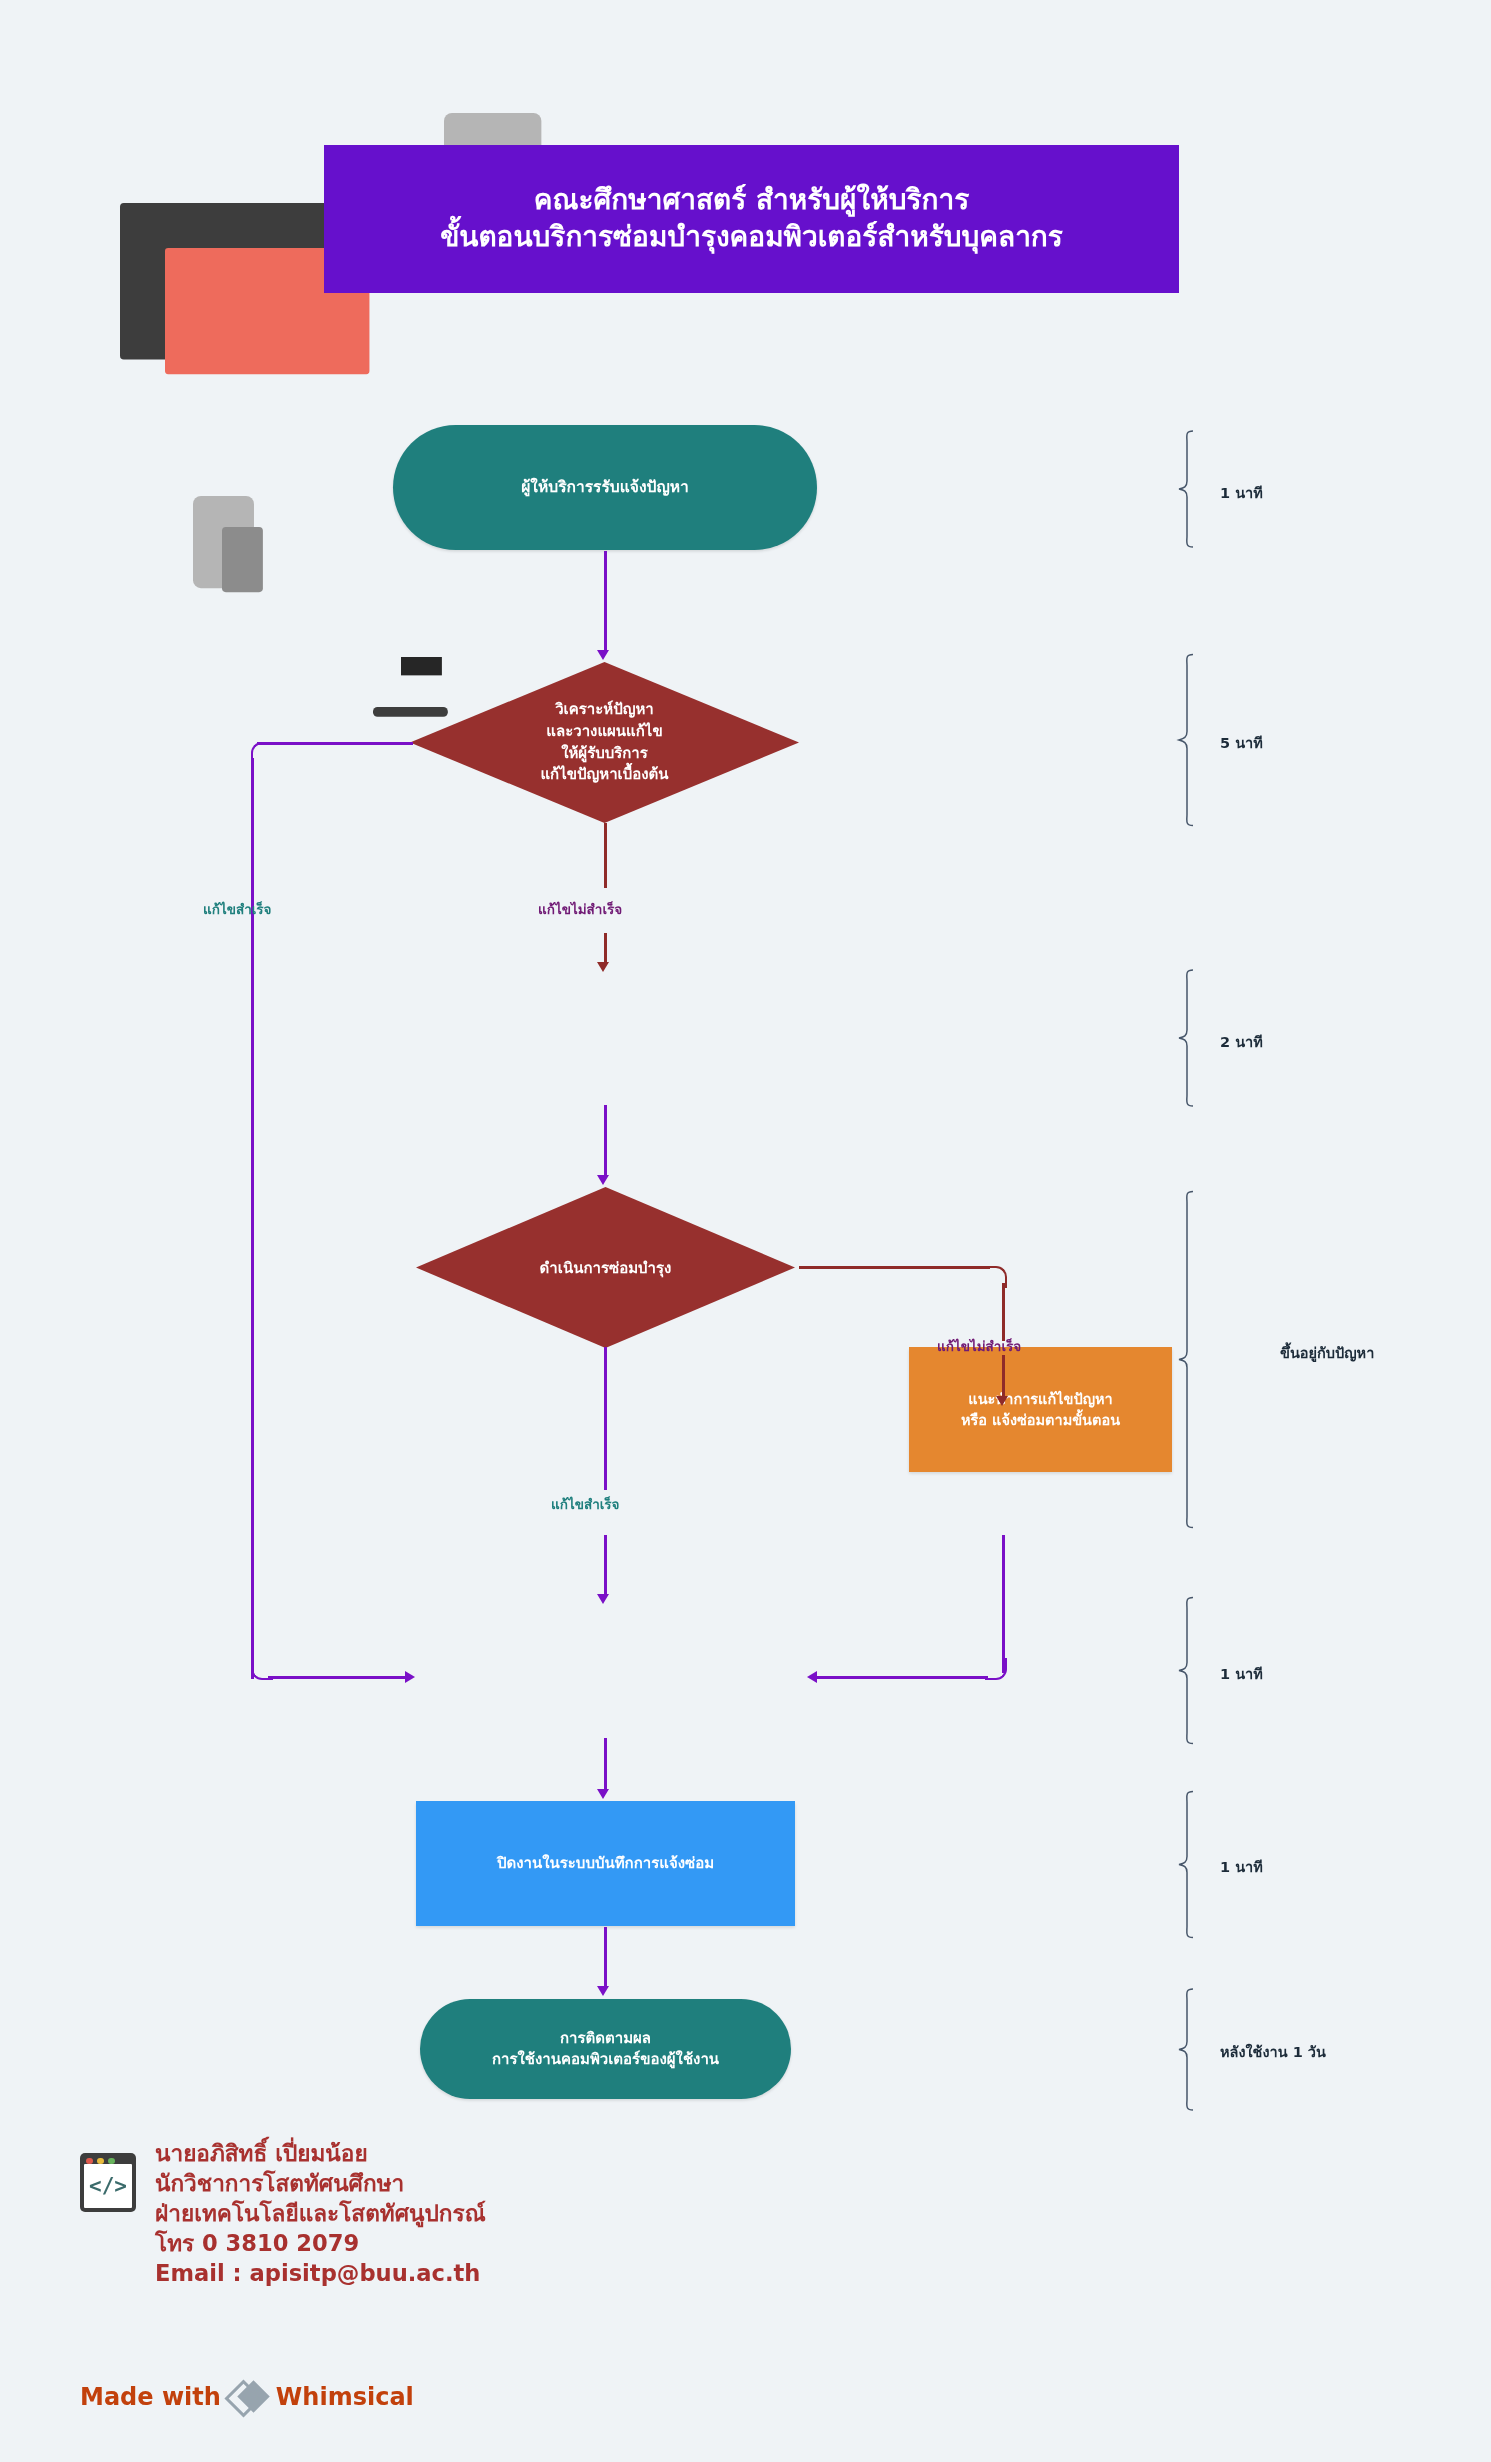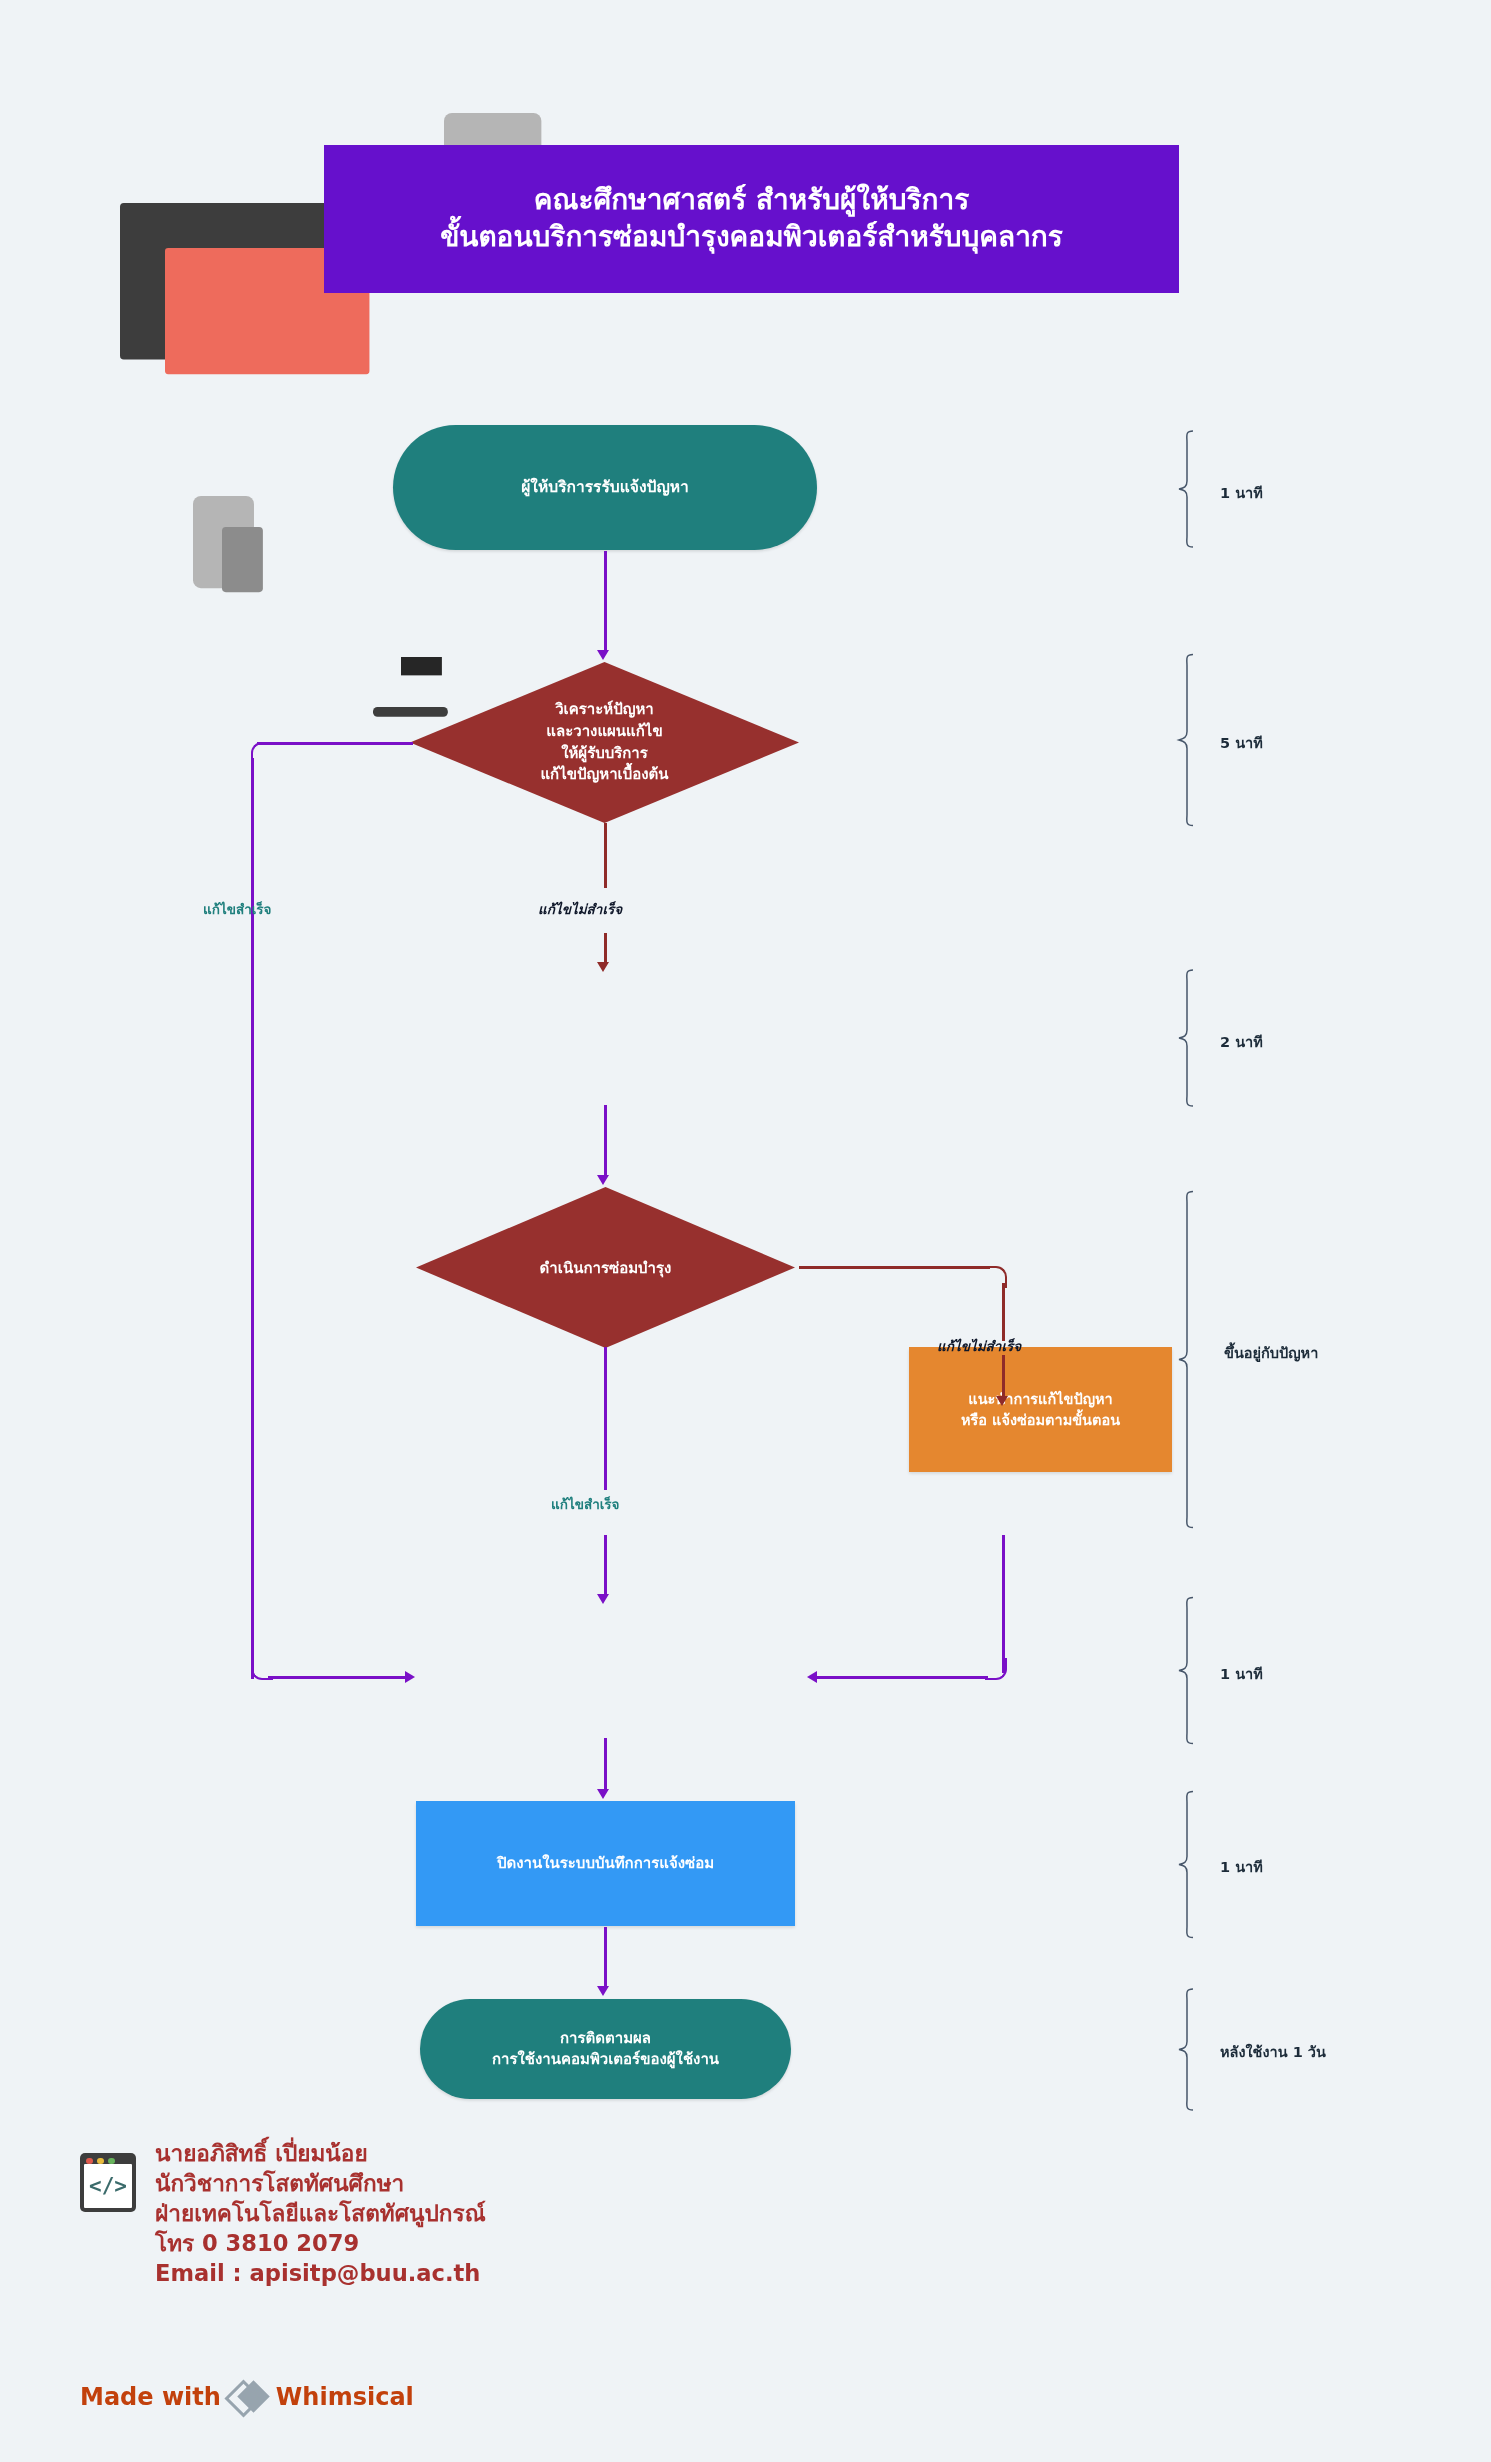--- a/index.html
+++ b/index.html
@@ -81,21 +81,21 @@
     border-left:10px solid #7a10c7;
   }
   .arrow-left{
     width:0;height:0;border-top:6.5px solid transparent;border-bottom:6.5px solid transparent;
     border-right:10px solid #7a10c7;
   }
   .corner{position:absolute;}
 
   .edge-label{font-weight:bold;font-size:13.5px;white-space:nowrap;}
   .lab-ok{color:#1f7f7d;}
-  .lab-fail{color:#0f172a;font-style:italic;}
+  .lab-fail{color:#701a75;}
 
   
   .brace svg{display:block;}
   .brace-text{
     color:#1c2b39;font-weight:bold;font-size:14.5px;white-space:nowrap;
   }
 
   
   #footer-block{left:80px;top:2142px;}
   #footer-text{position:absolute;left:75px;top:-4px;}
@@ -238,21 +238,21 @@
         <path d="M34 4 C18 4 22 14 22 26 L22 124 C22 136 16 138 6 140 C16 142 22 144 22 156 L22 254 C22 266 18 276 34 276" fill="none" stroke="#47566a" stroke-width="3"></path>
       </svg>
   </div>
   <div class="abs brace-text" style="left:1220px;top:1030px;">2 นาที</div>
 
   <div class="abs brace" style="left:1176px;top:1189px;">
     <svg width="20" height="341" viewBox="0 0 40 680">
         <path d="M34 4 C18 4 22 14 22 26 L22 324 C22 336 16 338 6 340 C16 342 22 344 22 356 L22 654 C22 666 18 676 34 676" fill="none" stroke="#47566a" stroke-width="3"></path>
       </svg>
   </div>
-  <div class="abs brace-text" style="left:1224px;top:1341px;font-family:Liberation Mono, monospace;">ขึ้นอยู่กับปัญหา</div>
+  <div class="abs brace-text" style="left:1280px;top:1341px;font-family:Liberation Mono, monospace;">ขึ้นอยู่กับปัญหา</div>
 
   <div class="abs brace" style="left:1176px;top:1595px;">
     <svg width="20" height="151" viewBox="0 0 40 300">
         <path d="M34 4 C18 4 22 14 22 26 L22 134 C22 146 16 148 6 150 C16 152 22 154 22 166 L22 274 C22 286 18 296 34 296" fill="none" stroke="#47566a" stroke-width="3"></path>
       </svg>
   </div>
   <div class="abs brace-text" style="left:1220px;top:1662px;">1 นาที</div>
 
   <div class="abs brace" style="left:1176px;top:1789px;">
     <svg width="20" height="151" viewBox="0 0 40 300">

